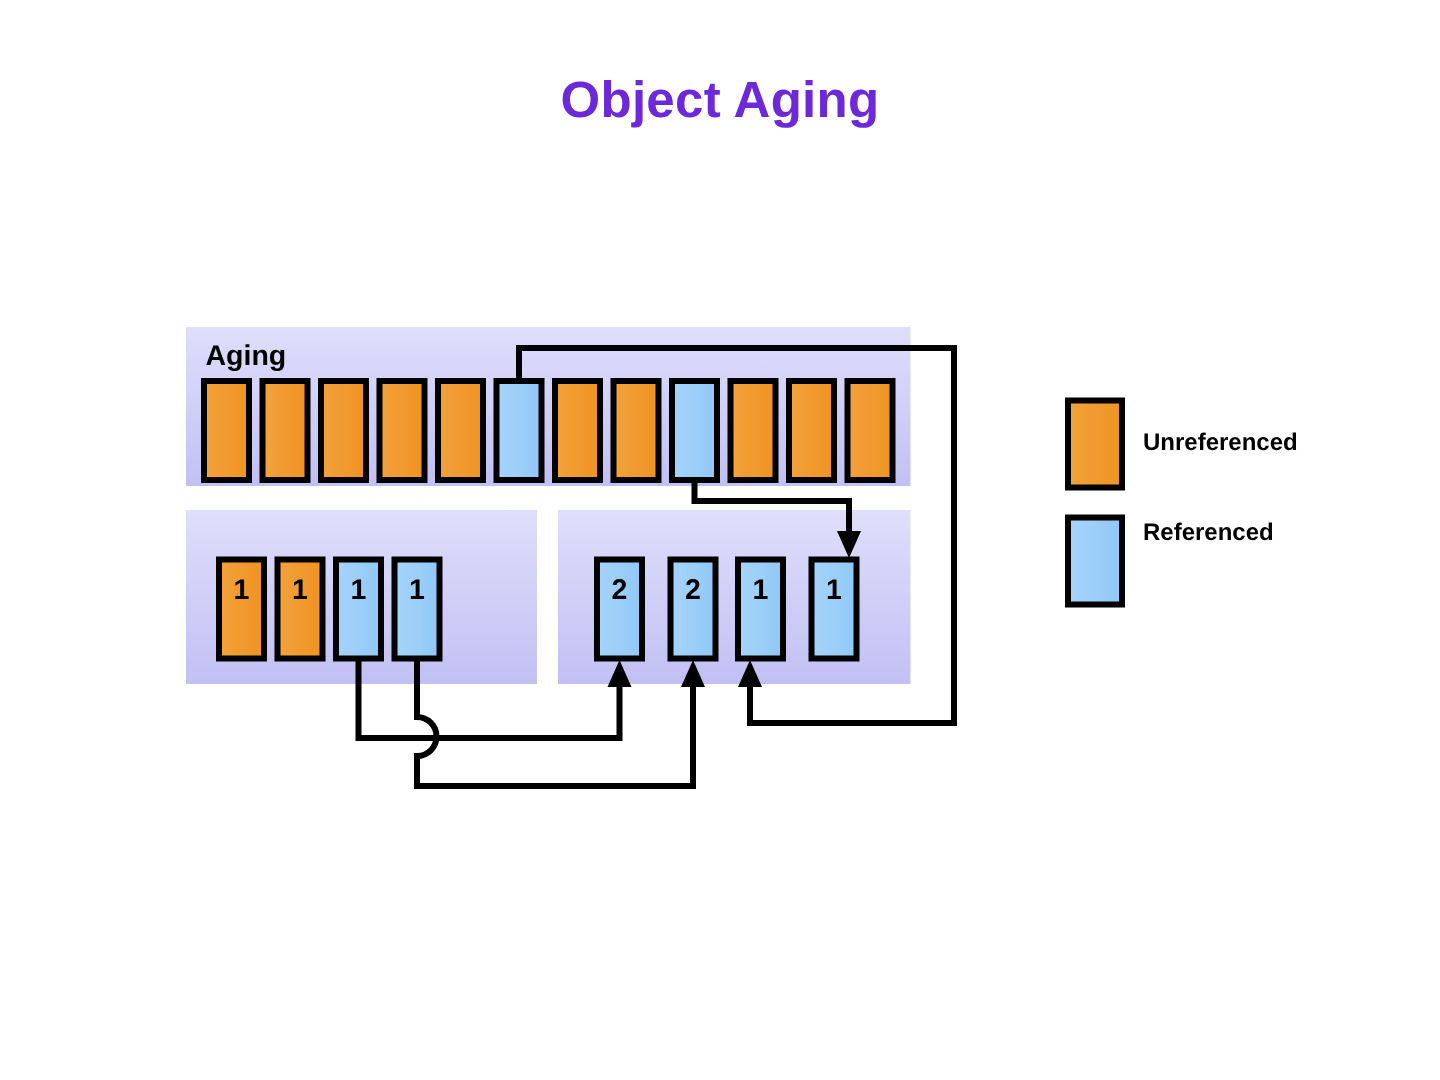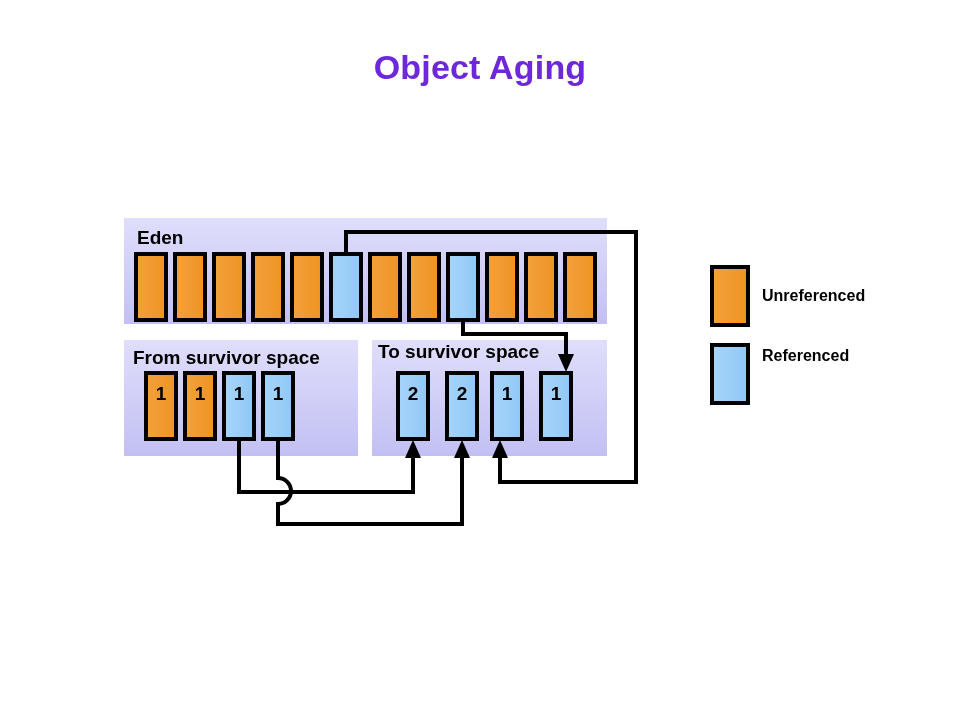--- a/index.html
+++ b/index.html
@@ -138,25 +138,23 @@
       <path d="M 278 439 L 278 478 A 13 13 0 0 1 278 504 L 278 524 L 462 524 L 462 452"></path>
       <polygon points="462,440 454,458 470,458" fill="#000000" stroke="none"></polygon>
     </g>
 
     <g>
       <rect x="712" y="267" width="36" height="58" fill="url(#orangeGrad)" stroke="#000" stroke-width="4"></rect>
       <rect x="712" y="345" width="36" height="58" fill="url(#blueGrad)" stroke="#000" stroke-width="4"></rect>
     </g>
   </svg>
 
-  <div class="region-label" style="left:137px; top:227px;">Eden</div>
+  <div class="region-label" style="left:137px; top:227px;">Aging</div>
 
-  <div class="region-label" style="left:133px; top:347px;">From survivor  space</div>
 
-  <div class="region-label" style="left:378px; top:341px;">To survivor  space</div>
 
   <div class="block-value" style="left:146px; top:383px; width:30px;">1</div>
   <div class="block-value" style="left:185px; top:383px; width:30px;">1</div>
   <div class="block-value" style="left:224px; top:383px; width:30px;">1</div>
   <div class="block-value" style="left:263px; top:383px; width:30px;">1</div>
 
   <div class="block-value" style="left:398px; top:383px; width:30px;">2</div>
   <div class="block-value" style="left:447px; top:383px; width:30px;">2</div>
   <div class="block-value" style="left:492px; top:383px; width:30px;">1</div>
   <div class="block-value" style="left:541px; top:383px; width:30px;">1</div>

